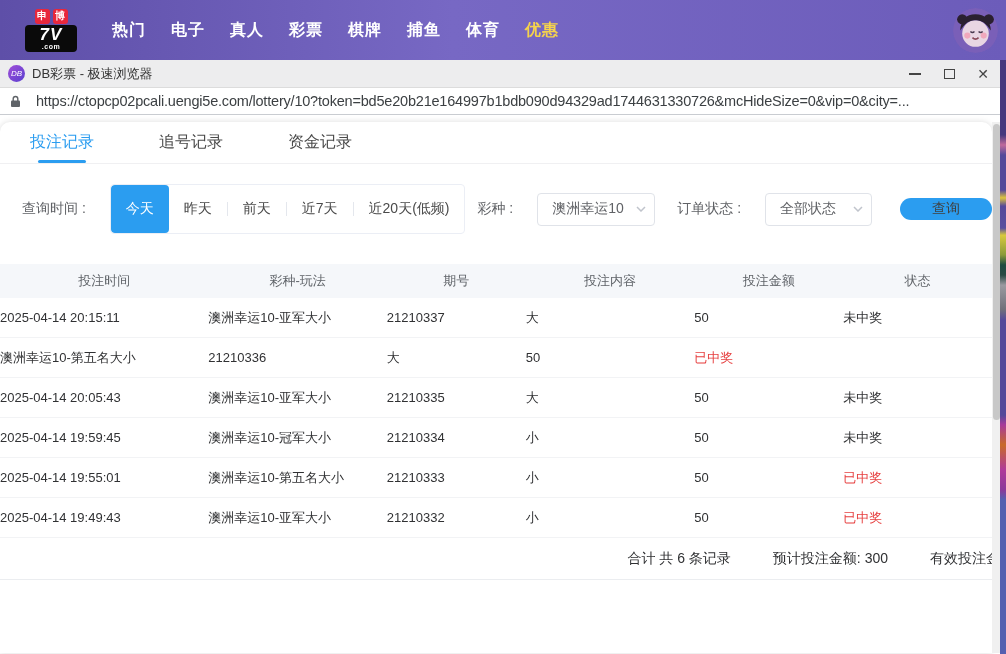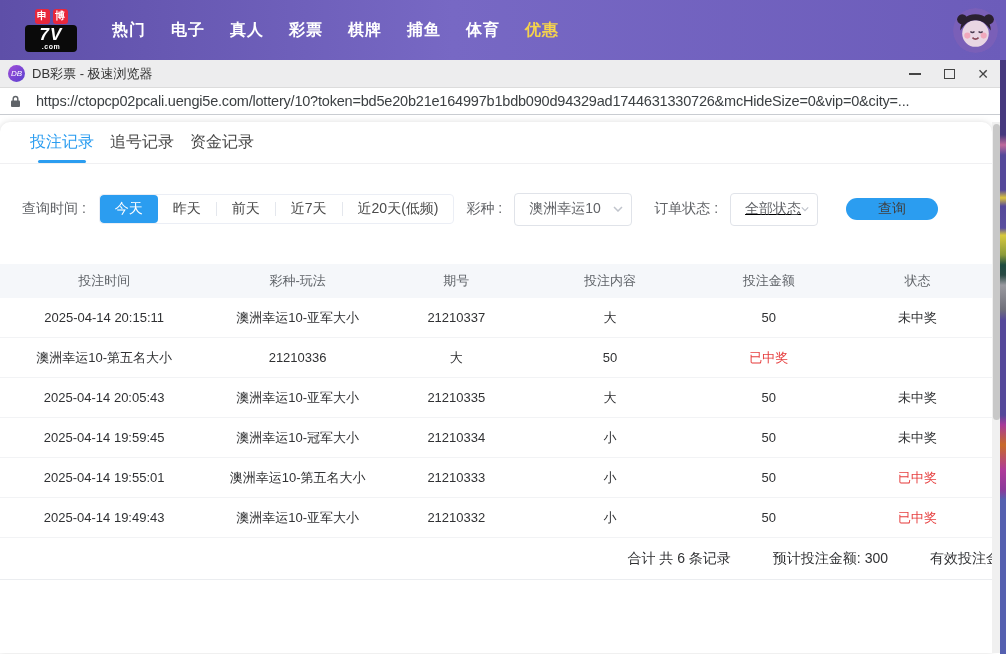--- a/index.html
+++ b/index.html
@@ -38,51 +38,51 @@
   .urlbar { height:27px; background:#fff; border-bottom:1px solid #c9ccd1; display:flex; align-items:center; }
   .lock { margin-left:10px; display:flex; align-items:center; }
   .url-text { margin-left:15px; font-size:14.5px; color:#3c4043; letter-spacing:-0.2px; white-space:nowrap; overflow:hidden; width:960px; }
 
   
   .page { position:relative; height:538px; background:#fff; padding-top:7px; }
   .card { position:relative; width:992px; height:531px; background:#fff; border-radius:10px 10px 0 0;
     box-shadow:0 0 6px rgba(0,0,0,0.14); overflow:hidden; }
 
   
-  .tabs { height:42px; display:flex; align-items:center; padding-left:30px; gap:16px; border-bottom:1px solid #f0f0f2; }
+  .tabs { height:42px; display:flex; align-items:center; padding-left:30px; gap:65px; border-bottom:1px solid #f0f0f2; }
   .tab { position:relative; font-size:16px; color:#4a4a4a; cursor:pointer; height:100%; display:flex; align-items:center; }
   .tab.active { color:#2b9df0; }
   .tab .tab-underline { position:absolute; left:50%; transform:translateX(-50%); bottom:0; width:48px; height:3px;
     border-radius:2px; background:#2b9df0; display:none; }
   .tab.active .tab-underline { display:block; }
 
   
   .filters { margin-top:28px; padding-left:22px; display:flex; align-items:center; height:34px; }
   .f-label { font-size:14px; color:#606266; white-space:nowrap; }
-  .time-group { margin-left:13px; display:flex; align-items:center; border:1px solid #ebeef5; border-radius:4px; height:30px; overflow:hidden; background:#fff; }
+  .time-group { margin-left:24px; display:flex; align-items:center; border:1px solid #ebeef5; border-radius:4px; height:50px; overflow:hidden; background:#fff; }
   .time-opt { padding:0 15px; font-size:14px; color:#4a4a4a; height:100%; display:flex; align-items:center; cursor:pointer; white-space:nowrap; }
   .time-opt.active { background:#2b9df0; color:#fff; border-radius:4px; }
   .t-sep { width:1px; height:14px; background:#e4e7ed; }
   .lbl-lottery { margin-left:12px; }
-  .select { margin-left:12px; height:33px; border:1px solid #e0e3e9; border-radius:4px; background:#fff;
+  .select { margin-left:24px; height:33px; border:1px solid #e0e3e9; border-radius:4px; background:#fff;
     display:flex; align-items:center; justify-content:space-between; padding:0 8px 0 14px; cursor:pointer; }
   .select .sel-value { font-size:14px; color:#606266; white-space:nowrap; }
   .sel-lottery { width:118px; }
   .lbl-status { margin-left:22px; }
-  .sel-status { width:88px;text-decoration:underline; }
+  .sel-status { width:107px; }
   .search-btn { margin-left:28px; width:92px; height:22px; background:#2b9df0; border:none; border-radius:16px;
     color:#404040; font-size:14px; cursor:pointer; font-family:inherit; }
 
   
   .thead { margin-top:38px; height:34px; background:#f5f7fa; display:grid;
     grid-template-columns:21% 18% 14% 17% 15% 15%; align-items:center; }
   .th { font-size:13px; color:#5f6368; text-align:center; }
   .trow { height:40px; display:grid; grid-template-columns:21% 18% 14% 17% 15% 15%; align-items:center;
     border-bottom:1px solid #f2f3f5; background:#fff; }
-  .cell { font-size:13px; color:#303133; text-align:center; white-space:nowrap; }
+  .cell { font-size:13px; color:#303133; white-space:nowrap; }
   .cell.status.won { color:#e63e3e; }
 
   
   .summary { height:42px; display:flex; align-items:center; justify-content:flex-end; gap:42px;
     border-bottom:1px solid #ebedf0; margin-right:-22px; padding-right:0; }
   .sum-item { font-size:14px; color:#303133; white-space:nowrap; }
 
   
   .scrollbar { position:absolute; right:0; top:7px; width:8px; height:531px; background:#f0f0f0; }
   .scroll-thumb { position:absolute; left:0.5px; top:2px; width:7px; height:296px; background:#c8c8c8; border-radius:4px; }

